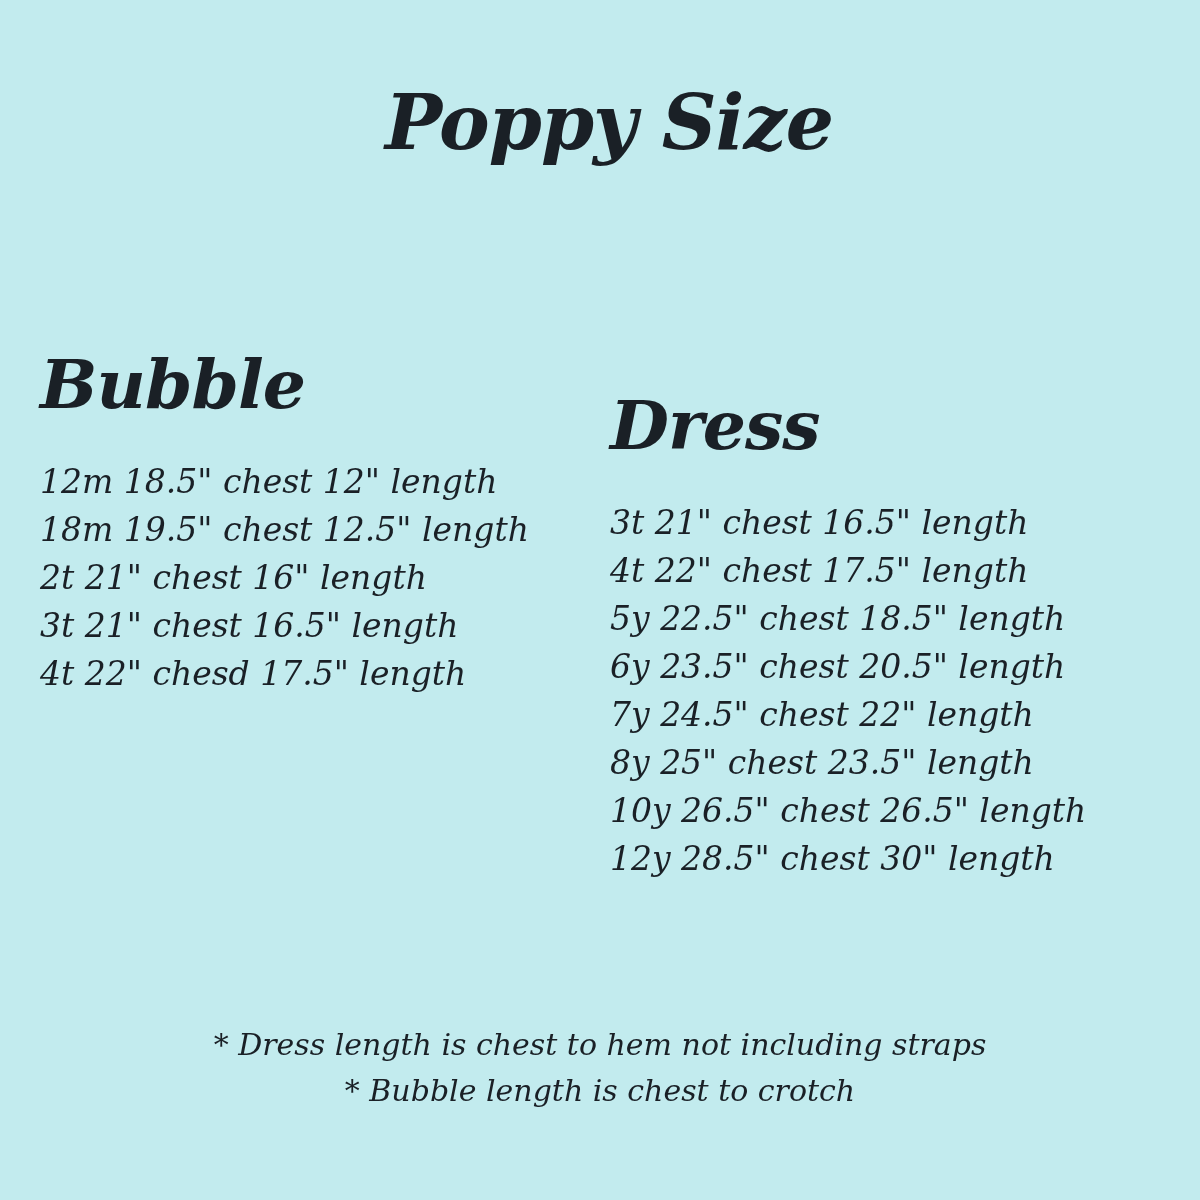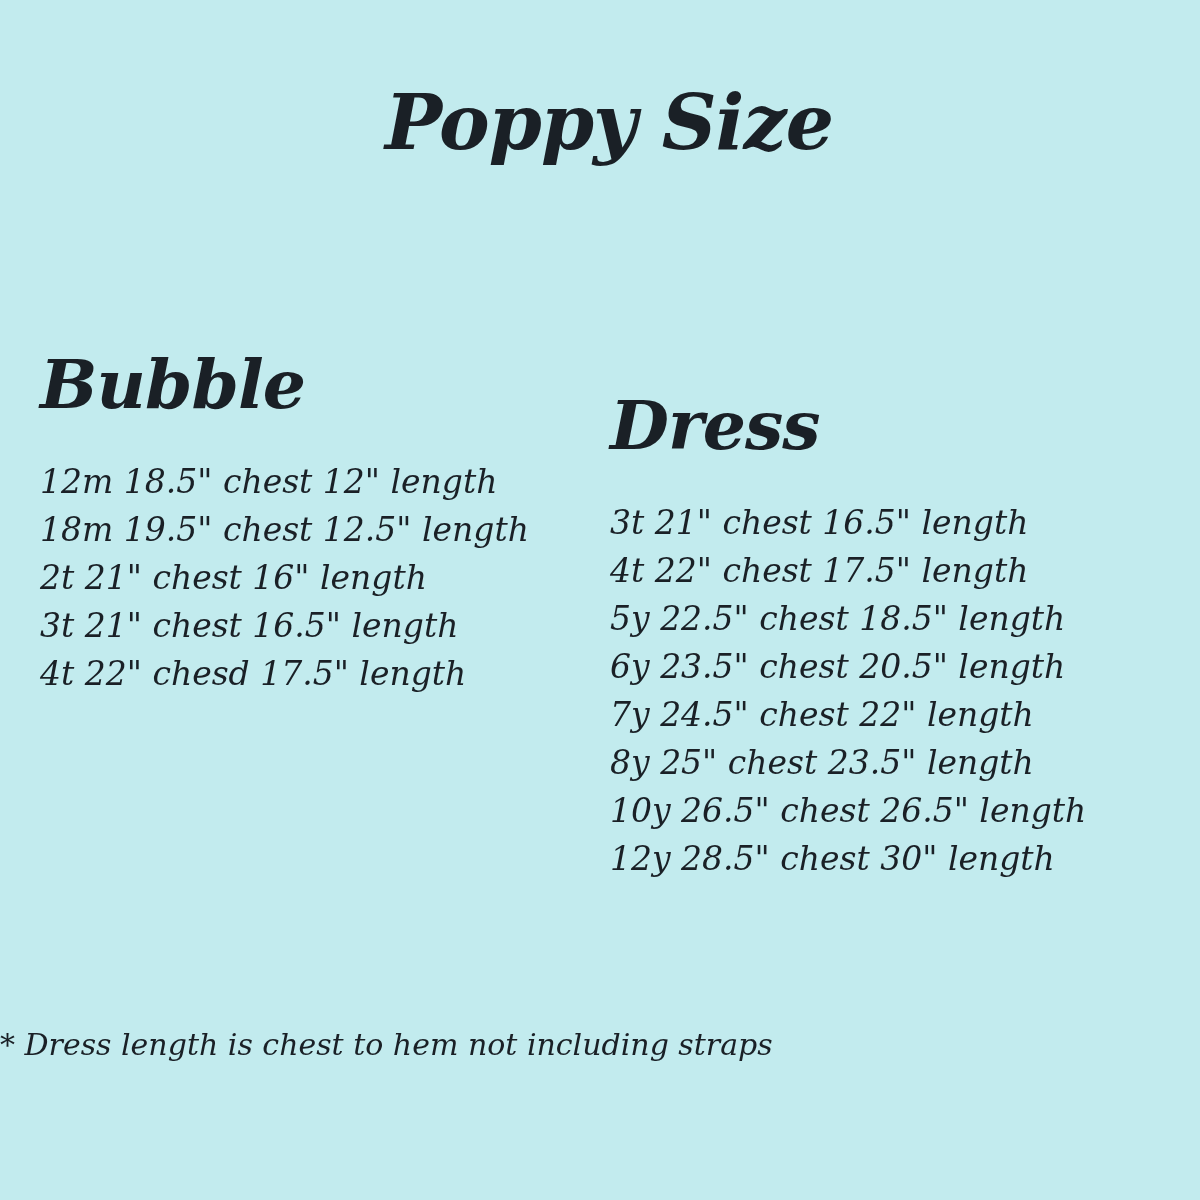--- a/index.html
+++ b/index.html
@@ -55,21 +55,21 @@
   .size-rows {
     font-size: 33px;
     line-height: 48px;
     white-space: nowrap;
   }
   .footnotes {
     position: absolute;
     top: 1022px;
     left: 0;
     width: 1200px;
-    text-align: left;
+    text-align: center;
     font-size: 30px;
     line-height: 46px;
   }
 </style>
 </head>
 <body>
 
 <div class="canvas">
 
   <div class="title">
@@ -96,15 +96,16 @@
       <div>6y 23.5" chest 20.5" length</div>
       <div>7y 24.5" chest 22" length</div>
       <div>8y 25" chest 23.5" length</div>
       <div>10y 26.5" chest 26.5" length</div>
       <div>12y 28.5" chest 30" length</div>
     </div>
   </div>
 
   <div class="footnotes">
     <div>* Dress length is chest to hem not including straps</div>
+    <div>* Bubble length is chest to crotch</div>
   </div>
 
 </div>
 
 </body></html>

